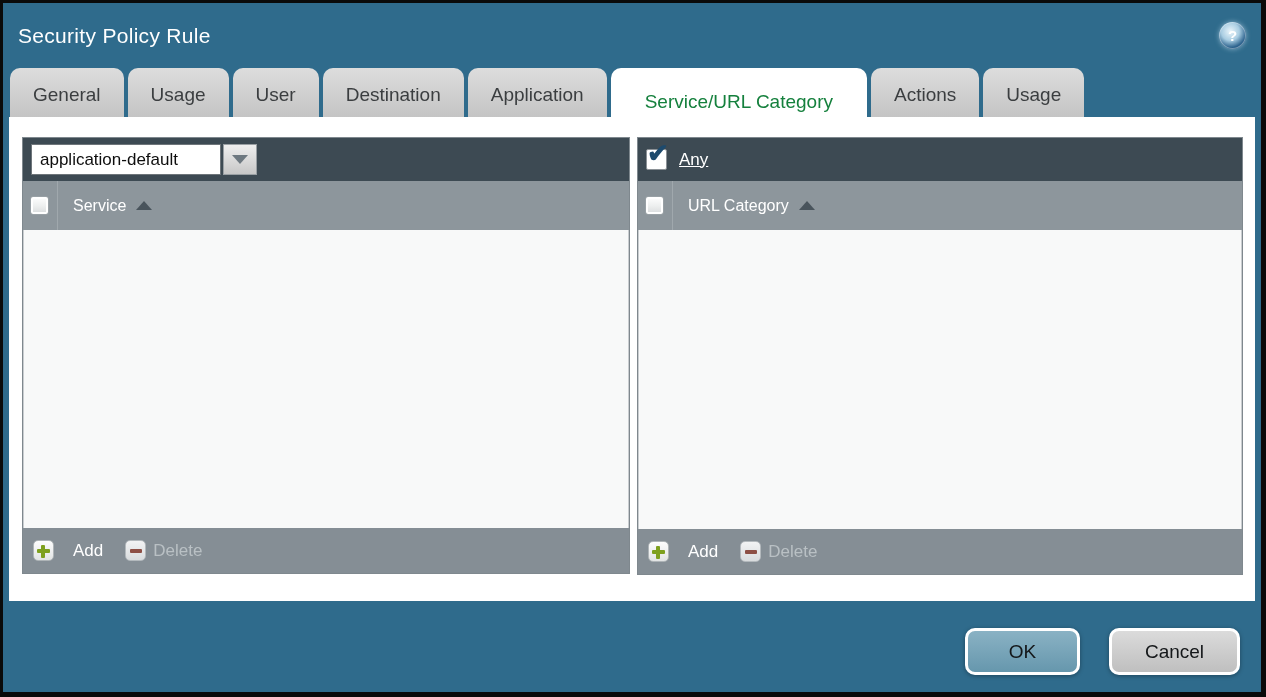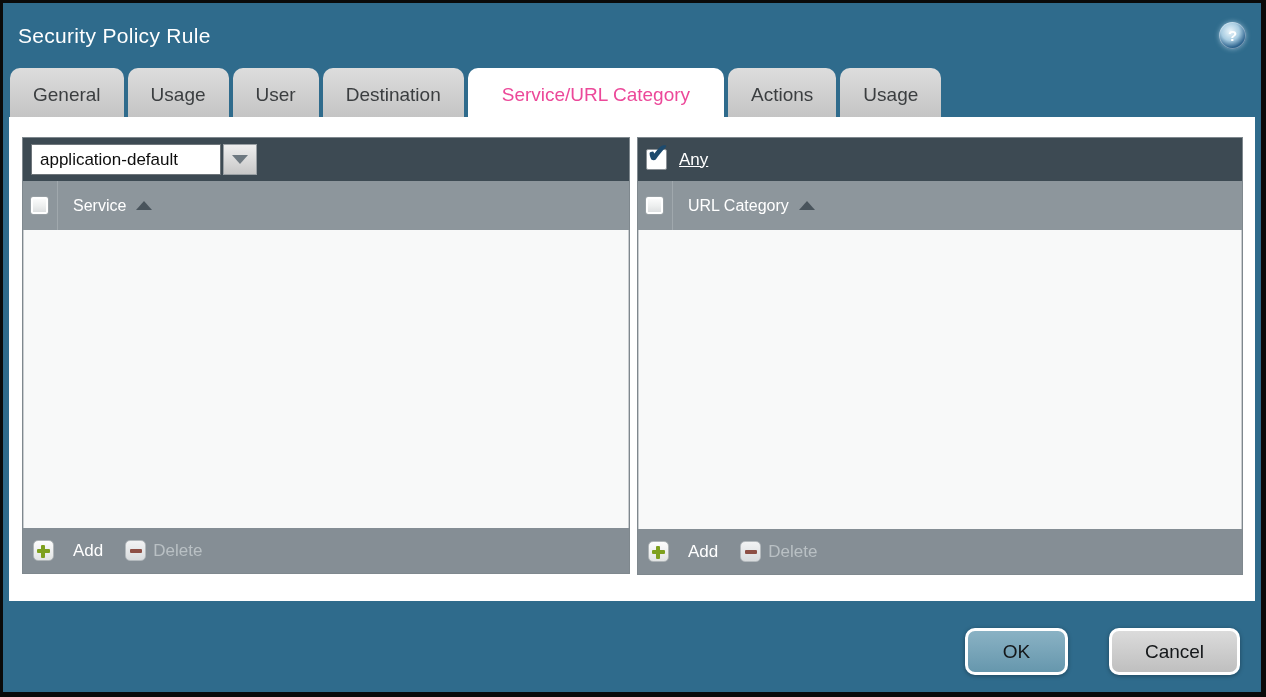--- a/index.html
+++ b/index.html
@@ -17,21 +17,21 @@
     background:radial-gradient(circle at 42% 35%, #eaf5fb 0%, #a9cde2 38%, #2d638e 68%, #1d4a6f 100%);
     box-shadow:0 0 5px rgba(210,235,250,.55), inset 0 0 0 1px rgba(255,255,255,.35);
     display:flex; align-items:center; justify-content:center;
     color:#ffffff; font-size:15px; font-weight:bold; cursor:pointer; }
 
   
   .tabs { position:absolute; left:7px; top:65px; display:flex; gap:4px; height:52px;justify-content:space-between; }
   .tab { height:52px; line-height:54px; padding:0 23px; font-size:19px; color:#3b3e40;
     background:linear-gradient(#dddddd, #c3c3c3); border-radius:10px 10px 0 0;
     white-space:nowrap; cursor:pointer; }
-  .tab.active { background:#ffffff; color:#ec4899; padding:0 34px; }
+  .tab.active { background:#ffffff; color:#15803d; padding:7px 34px; }
 
   
   .content { position:absolute; left:6px; top:114px; width:1246px; height:484px;
     background:#ffffff; }
 
   .panel { position:absolute; top:20px; display:flex; flex-direction:column;
     border:1px solid #7f888e; }
   .panel-left  { left:13px;  width:608px; height:437px; }
   .panel-right { left:628px; width:606px; height:438px; }
 
@@ -85,21 +85,21 @@
   .icon-plus .v { position:absolute; left:7px; top:4px; width:4px; height:13px;
     background:#7ea01e; border-radius:1px; }
   .icon-minus { background:linear-gradient(#f2f3f4, #d9dcde); border:1px solid #b3b9bd; }
   .icon-minus .h { position:absolute; left:4px; top:8px; width:12px; height:4px;
     background:#8d4f45; border-radius:1px; }
 
   
   .btn { position:absolute; top:625px; height:47px; border:3px solid #ffffff;
     border-radius:10px; font-family:"Liberation Sans", sans-serif; font-size:19px;
     color:#141719; cursor:pointer; box-shadow:0 1px 4px rgba(0,0,0,.35); }
-  .btn-ok { left:962px; width:103px;
+  .btn-ok { left:962px; width:115px;
     background:linear-gradient(#8ab2c4, #6697ad); }
   .btn-cancel { left:1106px; width:131px;
     background:linear-gradient(#dbdbdb, #bfbfbf); }
 </style>
 </head>
 <body>
 
 <div class="dialog">
 
   <div class="titlebar">
@@ -107,20 +107,21 @@
     <div class="help-icon">
       <span>?</span>
     </div>
   </div>
 
   <div class="tabs">
     <div class="tab">General</div>
     <div class="tab">Usage</div>
     <div class="tab">User</div>
     <div class="tab">Destination</div>
+    <div class="tab">Application</div>
     <div class="tab active">Service/URL Category</div>
     <div class="tab">Actions</div>
     <div class="tab">Usage</div>
   </div>
 
   <div class="content">
 
     <div class="panel panel-left">
       <div class="panel-toolbar">
         <input class="dd-input" readonly="" value="application-default" style="">

